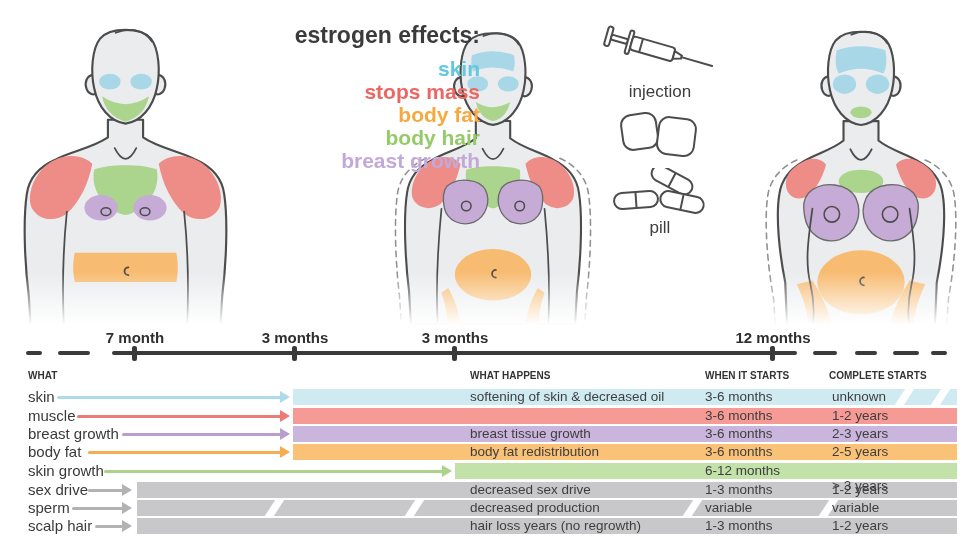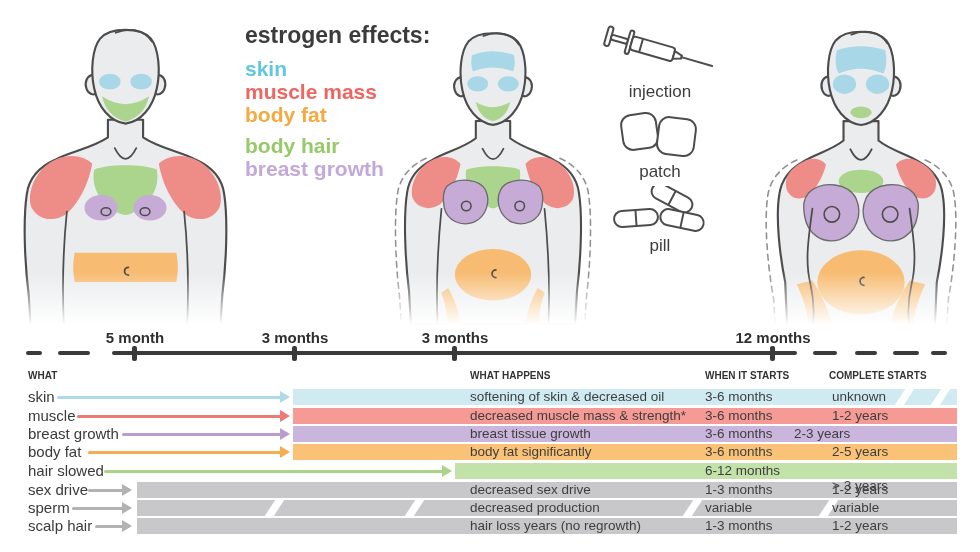--- a/index.html
+++ b/index.html
@@ -12,21 +12,21 @@
   .skin-fill{fill:#eaecee;stroke:#4c4c4c;stroke-width:2.2;stroke-linejoin:round;}
   .line{stroke:#4c4c4c;stroke-width:1.8;fill:none;stroke-linecap:round;}
   .dash{stroke:#8f8f8f;stroke-width:1.6;fill:none;stroke-dasharray:6 5;stroke-linecap:round;}
   .nip{fill:none;stroke:#4c4c4c;stroke-width:1.6;}
   .p-blue{fill:#a8d8e8;} .p-green{fill:#abd48d;} .p-red{fill:#ee8c87;}
   .p-purple{fill:#c6abd6;} .p-orange{fill:#f7bb71;}
   .breast-o{stroke:#6a6a6a;stroke-width:1.4;}
   .fade{position:absolute;left:0;right:0;top:272px;height:66px;z-index:2;
     background:linear-gradient(to bottom,rgba(255,255,255,0),#ffffff 80%);}
   
-  .legend{position:absolute;left:245px;top:22px;width:235px;text-align:left;z-index:1;}
+  .legend{position:absolute;left:245px;top:22px;width:235px;text-align:right;z-index:1;}
   .legend-title{font-size:23px;font-weight:bold;color:#3b3b3b;margin-bottom:8px;}
   .legend-item{font-size:21px;line-height:23px;font-weight:bold;}
   .admin{position:absolute;left:575px;top:16px;width:170px;text-align:center;z-index:1;}
   .admin-title{font-size:22px;font-weight:bold;color:#3b3b3b;}
   .admin-method{margin-top:4px;}
   .admin-label{font-size:17px;color:#3d3d3d;margin-top:-2px;}
   .icon-svg{display:block;margin:0 auto;}
   .stk{fill:#ffffff;stroke:#4c4c4c;stroke-width:2;}
   .stk-l{fill:none;stroke:#4c4c4c;stroke-width:2;stroke-linecap:round;}
   
@@ -129,23 +129,23 @@
     <path class="line" d="M160,192 C164,222 168,246 162,270 C158,288 158,302 160,315"></path>
     <path class="line" d="M99,131 Q110,153 121,131"></path>
     <path class="line" d="M113,263 a4,4 0 1 0 0,8"></path>
   </svg>
 
   <div class="fade"></div>
 
   <div class="legend">
     <div class="legend-title">estrogen effects:</div>
     <div class="legend-item" style="color: rgb(98, 199, 223);">skin</div>
-    <div class="legend-item" style="color: rgb(238, 102, 97);">muscle mass</div>
+    <div class="legend-item" style="color: rgb(238, 102, 97);">stops mass</div>
     <div class="legend-item" style="color: rgb(246, 169, 63);">body fat</div>
-    <div class="legend-item" style="color: rgb(149, 202, 104); margin-top: 8px;">body hair</div>
+    <div class="legend-item" style="color: rgb(149, 202, 104);">body hair</div>
     <div class="legend-item" style="color: rgb(195, 169, 218);">breast growth</div>
   </div>
 
   <div class="admin">
     <div class="admin-method">
       <svg class="icon-svg" width="124" height="64" viewBox="0 0 124 64">
         <g transform="rotate(16 62 32)">
           <rect class="stk" x="6" y="21" width="5" height="20" rx="2.5"></rect>
           <rect class="stk" x="11" y="28.5" width="17" height="5" rx="2"></rect>
           <rect class="stk" x="28" y="19" width="4" height="24" rx="2"></rect>
@@ -155,21 +155,20 @@
           <line class="stk-l" x1="84" y1="31" x2="116" y2="31"></line>
         </g>
       </svg>
       <div class="admin-label">injection</div>
     </div>
     <div class="admin-method">
       <svg class="icon-svg" width="92" height="58" viewBox="0 0 92 58">
         <rect class="stk" x="8" y="8" width="35" height="35" rx="10" transform="rotate(-8 25 25)"></rect>
         <rect class="stk" x="44" y="12" width="37" height="37" rx="10" transform="rotate(7 62 30)"></rect>
       </svg>
-      <div class="admin-label">patch</div>
     </div>
     <div class="admin-method">
       <svg class="icon-svg" width="104" height="52" viewBox="0 0 104 52">
         <g transform="translate(42 4) rotate(28 22 8)">
           <rect class="stk" x="0" y="0" width="44" height="16" rx="8"></rect>
           <line class="stk-l" x1="22" y1="1" x2="22" y2="15"></line>
         </g>
         <g transform="translate(6 24) rotate(-4 22 8)">
           <rect class="stk" x="0" y="0" width="44" height="16" rx="8"></rect>
           <line class="stk-l" x1="22" y1="1" x2="22" y2="15"></line>
@@ -188,21 +187,21 @@
     <div class="tl-dash" style="left:58px;width:32px"></div>
     <div class="tl-line"></div>
     <div class="tl-dash" style="left:813px;width:24px"></div>
     <div class="tl-dash" style="left:855px;width:22px"></div>
     <div class="tl-dash" style="left:893px;width:26px"></div>
     <div class="tl-dash" style="left:931px;width:16px"></div>
     <div class="tl-tick" style="left:132px"></div>
     <div class="tl-tick" style="left:292px"></div>
     <div class="tl-tick" style="left:452px"></div>
     <div class="tl-tick" style="left:770px"></div>
-    <div class="tl-label" style="left:95px;width:80px">5 month</div>
+    <div class="tl-label" style="left:95px;width:80px">7 month</div>
     <div class="tl-label" style="left:250px;width:90px">3 months</div>
     <div class="tl-label" style="left:410px;width:90px">3 months</div>
     <div class="tl-label" style="left:725px;width:96px">12 months</div>
   </div>
 
   <div class="thead" style="left:28px">WHAT</div>
   <div class="thead" style="left:470px">WHAT HAPPENS</div>
   <div class="thead" style="left:705px">WHEN IT STARTS</div>
   <div class="thead" style="left:829px">COMPLETE STARTS</div>
 
@@ -218,45 +217,44 @@
   <span class="cell" style="left:470px;top:389px">softening of skin &amp; decreased oil</span>
   <span class="cell" style="left:705px;top:389px">3-6 months</span>
   <span class="cell" style="left:832px;top:389px">unknown</span>
 
   <div class="row-label" style="top:408px">muscle</div>
   <div class="arrow" style="left:77px;top:410px;width:213px">
     <i class="shaft" style="background-color: rgb(238, 122, 117);"></i>
     <i class="head" style="border-left-color: rgb(238, 122, 117);"></i>
   </div>
   <div class="bar" style="left: 293px; top: 408px; width: 664px; background-color: rgb(246, 154, 150);"></div>
-  <span class="cell" style="left:470px;top:408px">decreased muscle mass &amp; strength*</span>
   <span class="cell" style="left:705px;top:408px">3-6 months</span>
   <span class="cell" style="left:832px;top:408px">1-2 years</span>
 
   <div class="row-label" style="top:426px">breast growth</div>
   <div class="arrow" style="left:122px;top:428px;width:168px">
     <i class="shaft" style="background-color: rgb(185, 157, 204);"></i>
     <i class="head" style="border-left-color: rgb(185, 157, 204);"></i>
   </div>
   <div class="bar" style="left: 293px; top: 426px; width: 664px; background-color: rgb(202, 181, 220);"></div>
   <span class="cell" style="left:470px;top:426px">breast tissue growth</span>
   <span class="cell" style="left:705px;top:426px">3-6 months</span>
-  <span class="cell" style="left:794px;top:426px">2-3 years</span>
+  <span class="cell" style="left:832px;top:426px">2-3 years</span>
 
   <div class="row-label" style="top:444px">body fat</div>
   <div class="arrow" style="left:88px;top:446px;width:202px">
     <i class="shaft" style="background-color: rgb(246, 172, 80);"></i>
     <i class="head" style="border-left-color: rgb(246, 172, 80);"></i>
   </div>
   <div class="bar" style="left: 293px; top: 444px; width: 664px; background-color: rgb(249, 194, 119);"></div>
-  <span class="cell" style="left:470px;top:444px">body fat significantly</span>
+  <span class="cell" style="left:470px;top:444px">body fat redistribution</span>
   <span class="cell" style="left:705px;top:444px">3-6 months</span>
   <span class="cell" style="left:832px;top:444px">2-5 years</span>
 
-  <div class="row-label" style="top:463px">hair slowed</div>
+  <div class="row-label" style="top:463px">skin growth</div>
   <div class="arrow" style="left:104px;top:465px;width:348px">
     <i class="shaft" style="background-color: rgb(171, 211, 138);"></i>
     <i class="head" style="border-left-color: rgb(171, 211, 138);"></i>
   </div>
   <div class="bar" style="left: 455px; top: 463px; width: 502px; background-color: rgb(195, 226, 169);"></div>
   <span class="cell" style="left:705px;top:463px">6-12 months</span>
   <span class="cell" style="left:832px;top:478px">&gt; 3 years</span>
 
   <div class="row-label" style="top:482px">sex drive</div>
   <div class="arrow" style="left:88px;top:484px;width:44px">

